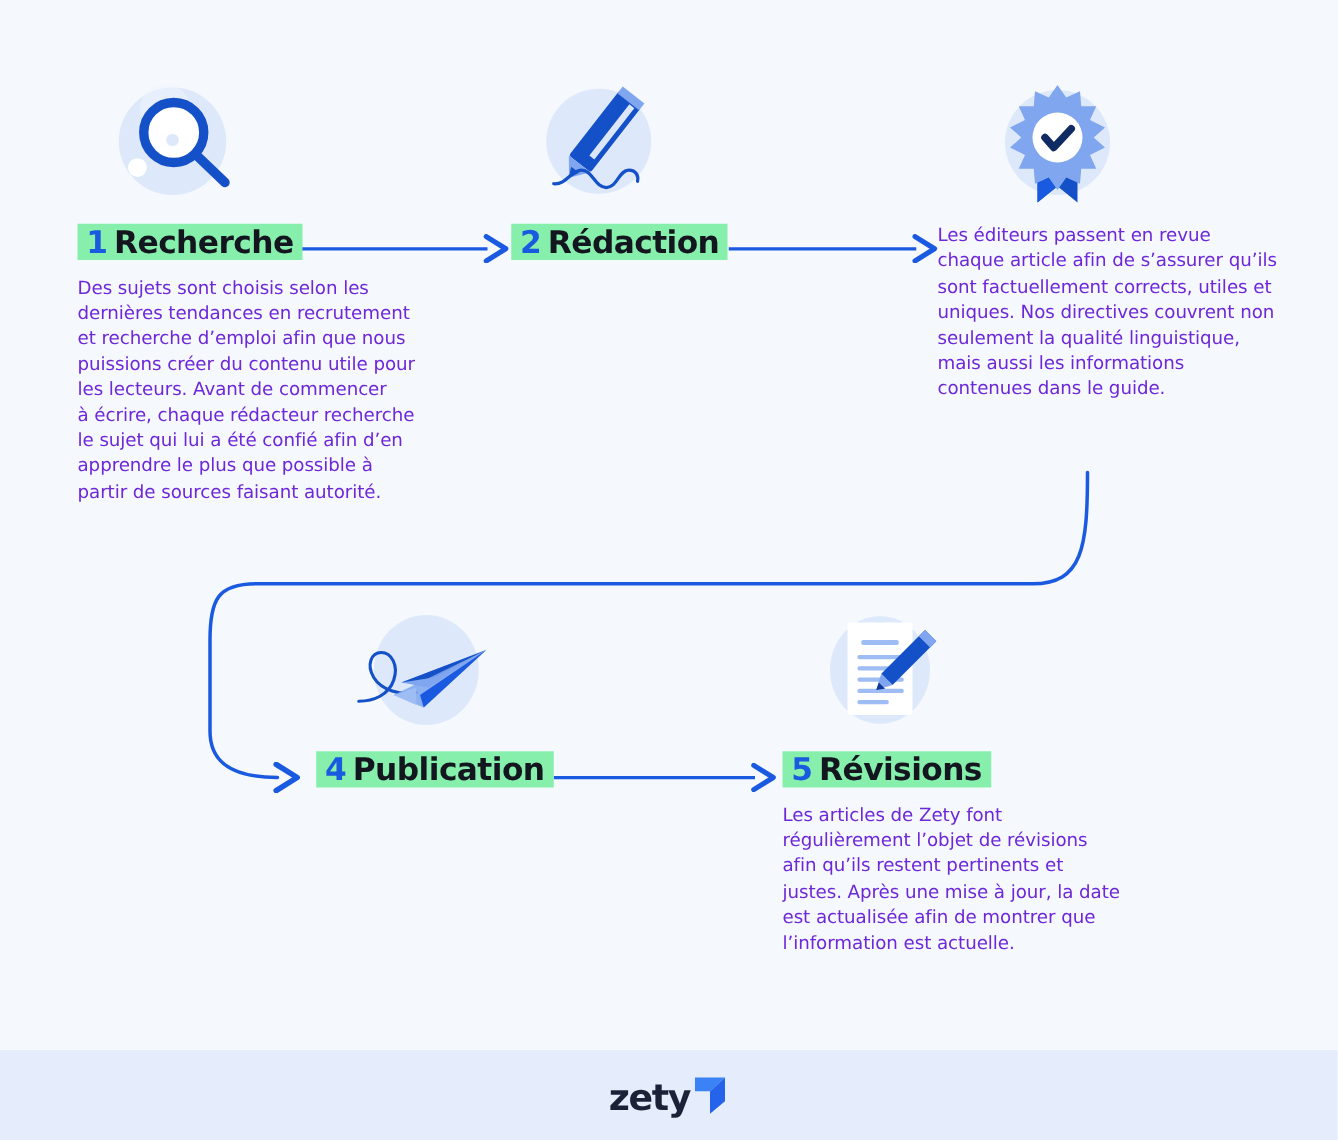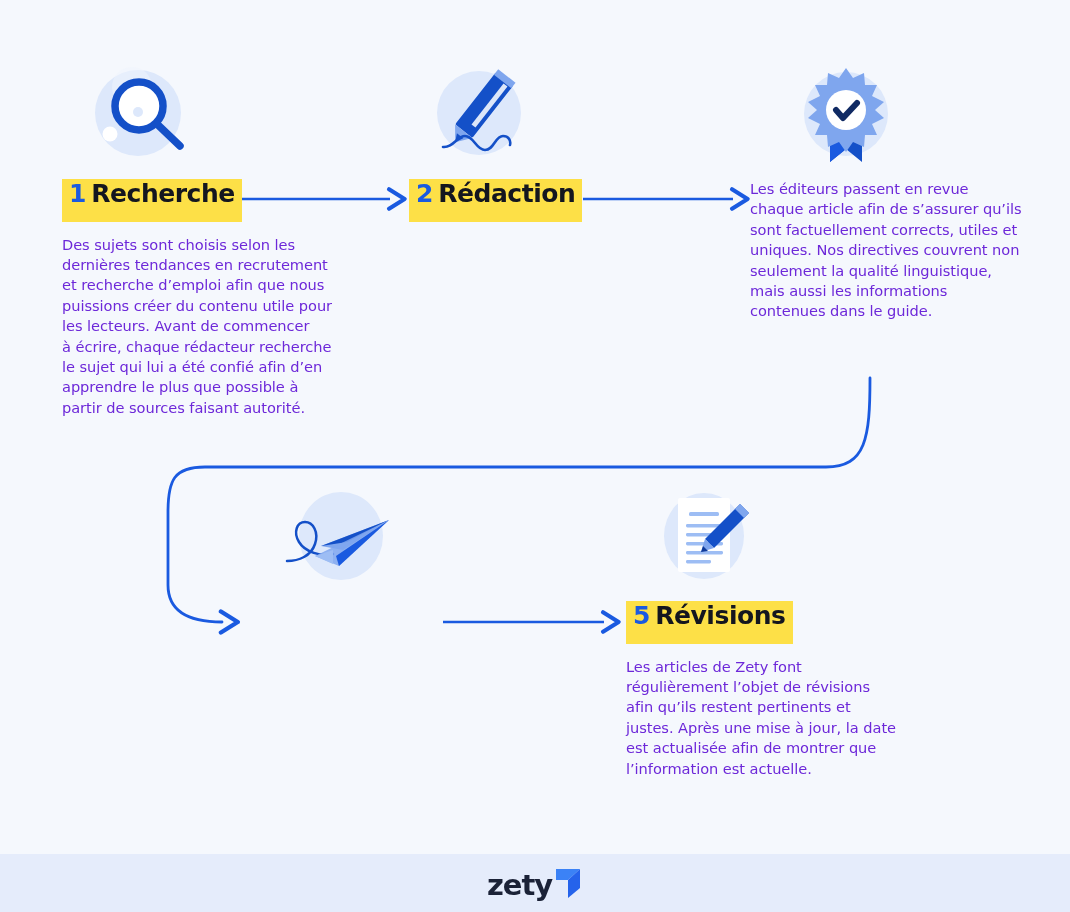--- a/index.html
+++ b/index.html
@@ -37,22 +37,22 @@
   }
   .icon-wrap {
     position: relative;
     height: 105px;
     margin-bottom: 12px;
   }
   .icon-wrap svg { display: block; }
 
   .heading {
     display: inline-block;
-    background: #fde047;
-    padding: 2px 7px 14px 7px;
+    background: #86efac;
+    padding: 2px 7px 0 7px;
     line-height: 1.06;
     white-space: nowrap;
     margin: 0 0 13px 0;
   }
   .heading .num {
     color: #1a5ae0;
     font-weight: 700;
     font-size: 25px;
     letter-spacing: -0.2px;
   }
@@ -84,21 +84,21 @@
   #step3 .icon-wrap { margin-left: 48px; }
   #step4 .icon-wrap { margin-left: 28px; }
   #step5 .icon-wrap { margin-left: 30px; }
 
   
   #footer {
     position: absolute;
     left: 0;
     bottom: 0;
     width: 1070px;
-    height: 58px;
+    height: 72px;
     background: #e5ecfb;
     display: flex;
     align-items: center;
     justify-content: center;
     z-index: 3;
   }
   .logo {
     display: flex;
     align-items: flex-end;
     gap: 1px;
@@ -223,20 +223,23 @@
 
         <path d="M40,62 L108,36 L62,66 Z" fill="#7fa6ee"></path>
 
         <path d="M40,62 L108,36 L66,58 Z" fill="#1450c8"></path>
 
         <path d="M34,72 L108,36 L58,82 Z" fill="#7fa6ee" opacity="0.85"></path>
 
         <path d="M55,72 L108,36 L58,82 Z" fill="#1a5ae0"></path>
         <path d="M34,72 L52,66 L52,80 Z" fill="#9dbdf4"></path>
       </svg>
+    </div>
+    <div class="heading">
+      <span class="num">4</span><span class="ttl">Publication</span>
     </div>
   </div>
 
   <div class="step" id="step5">
     <div class="icon-wrap">
       <svg width="100" height="100" viewBox="0 0 100 100">
         <ellipse cx="48" cy="52" rx="40" ry="43" fill="#dde8fb"></ellipse>
         <rect x="22" y="14" width="52" height="74" rx="2" fill="#ffffff"></rect>
         <g fill="#9dbdf4">
           <rect x="33" y="28" width="30" height="4" rx="1.6"></rect>

